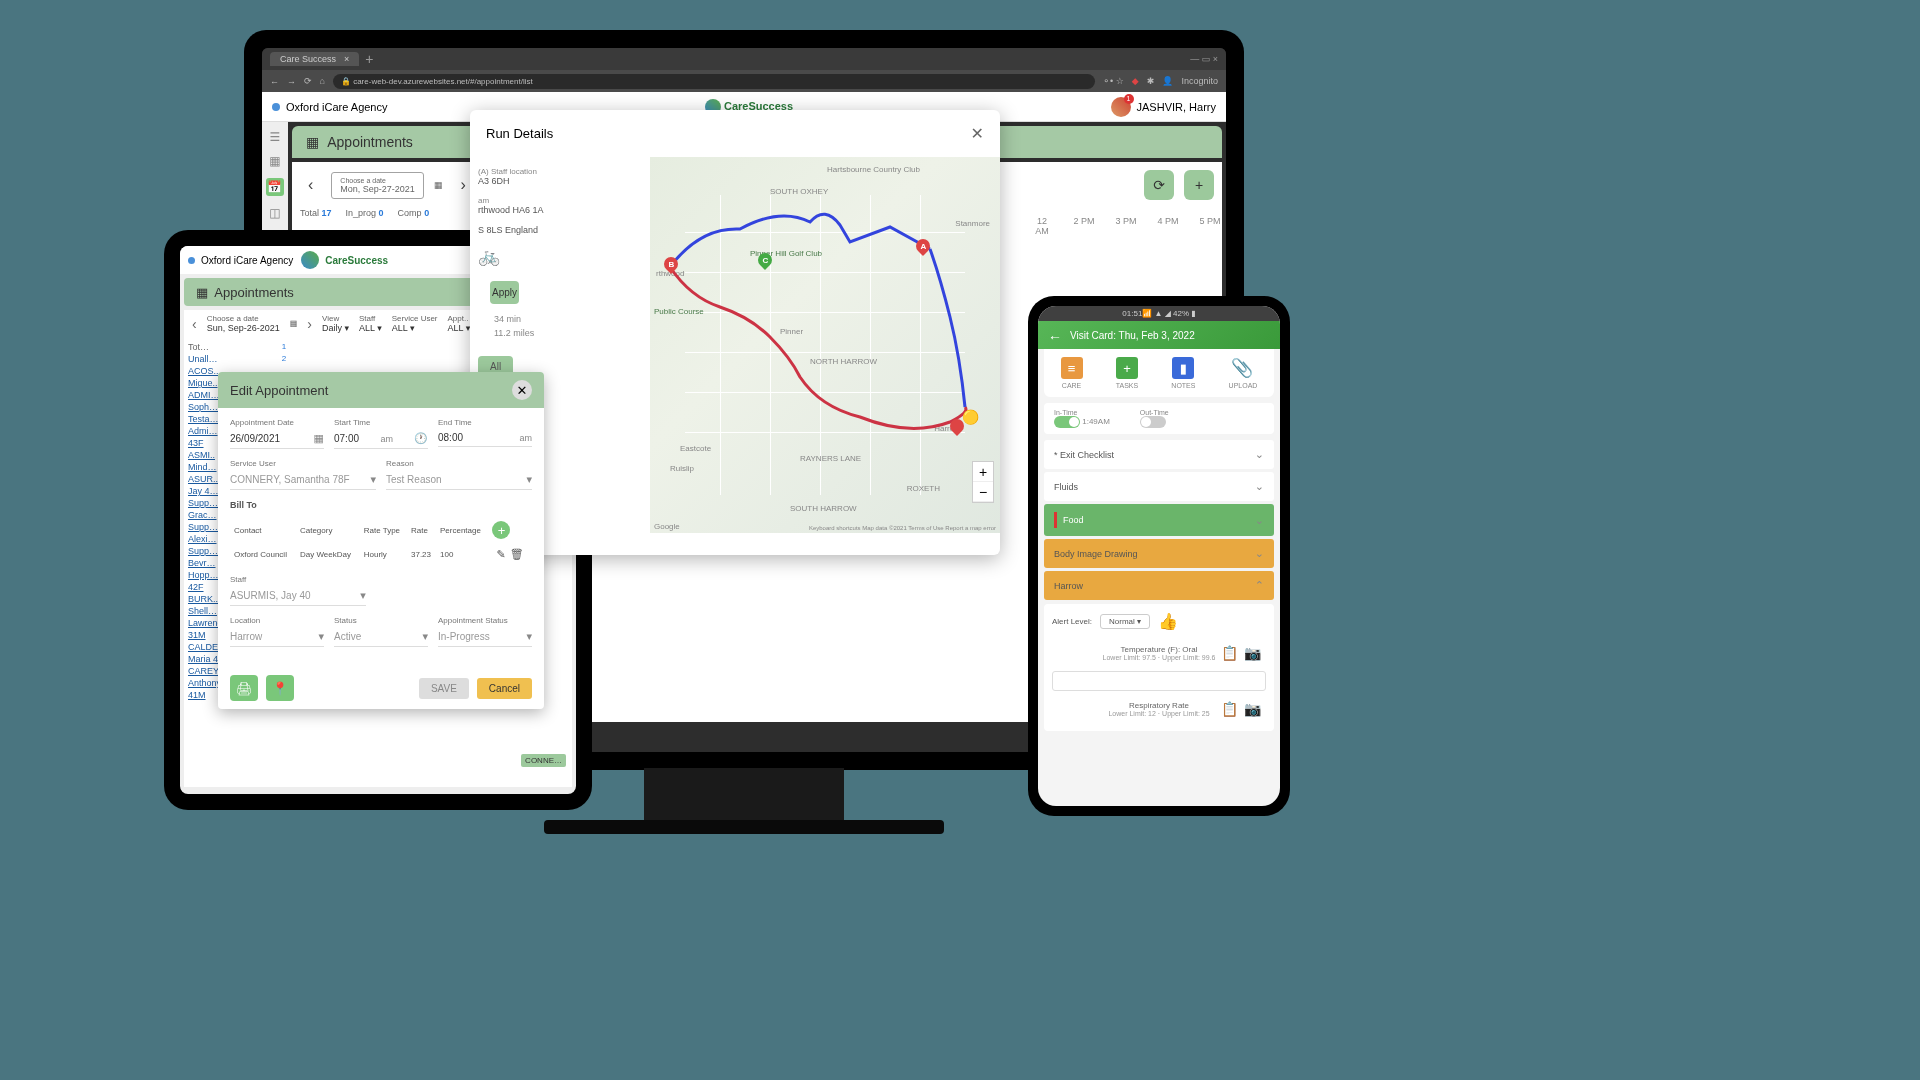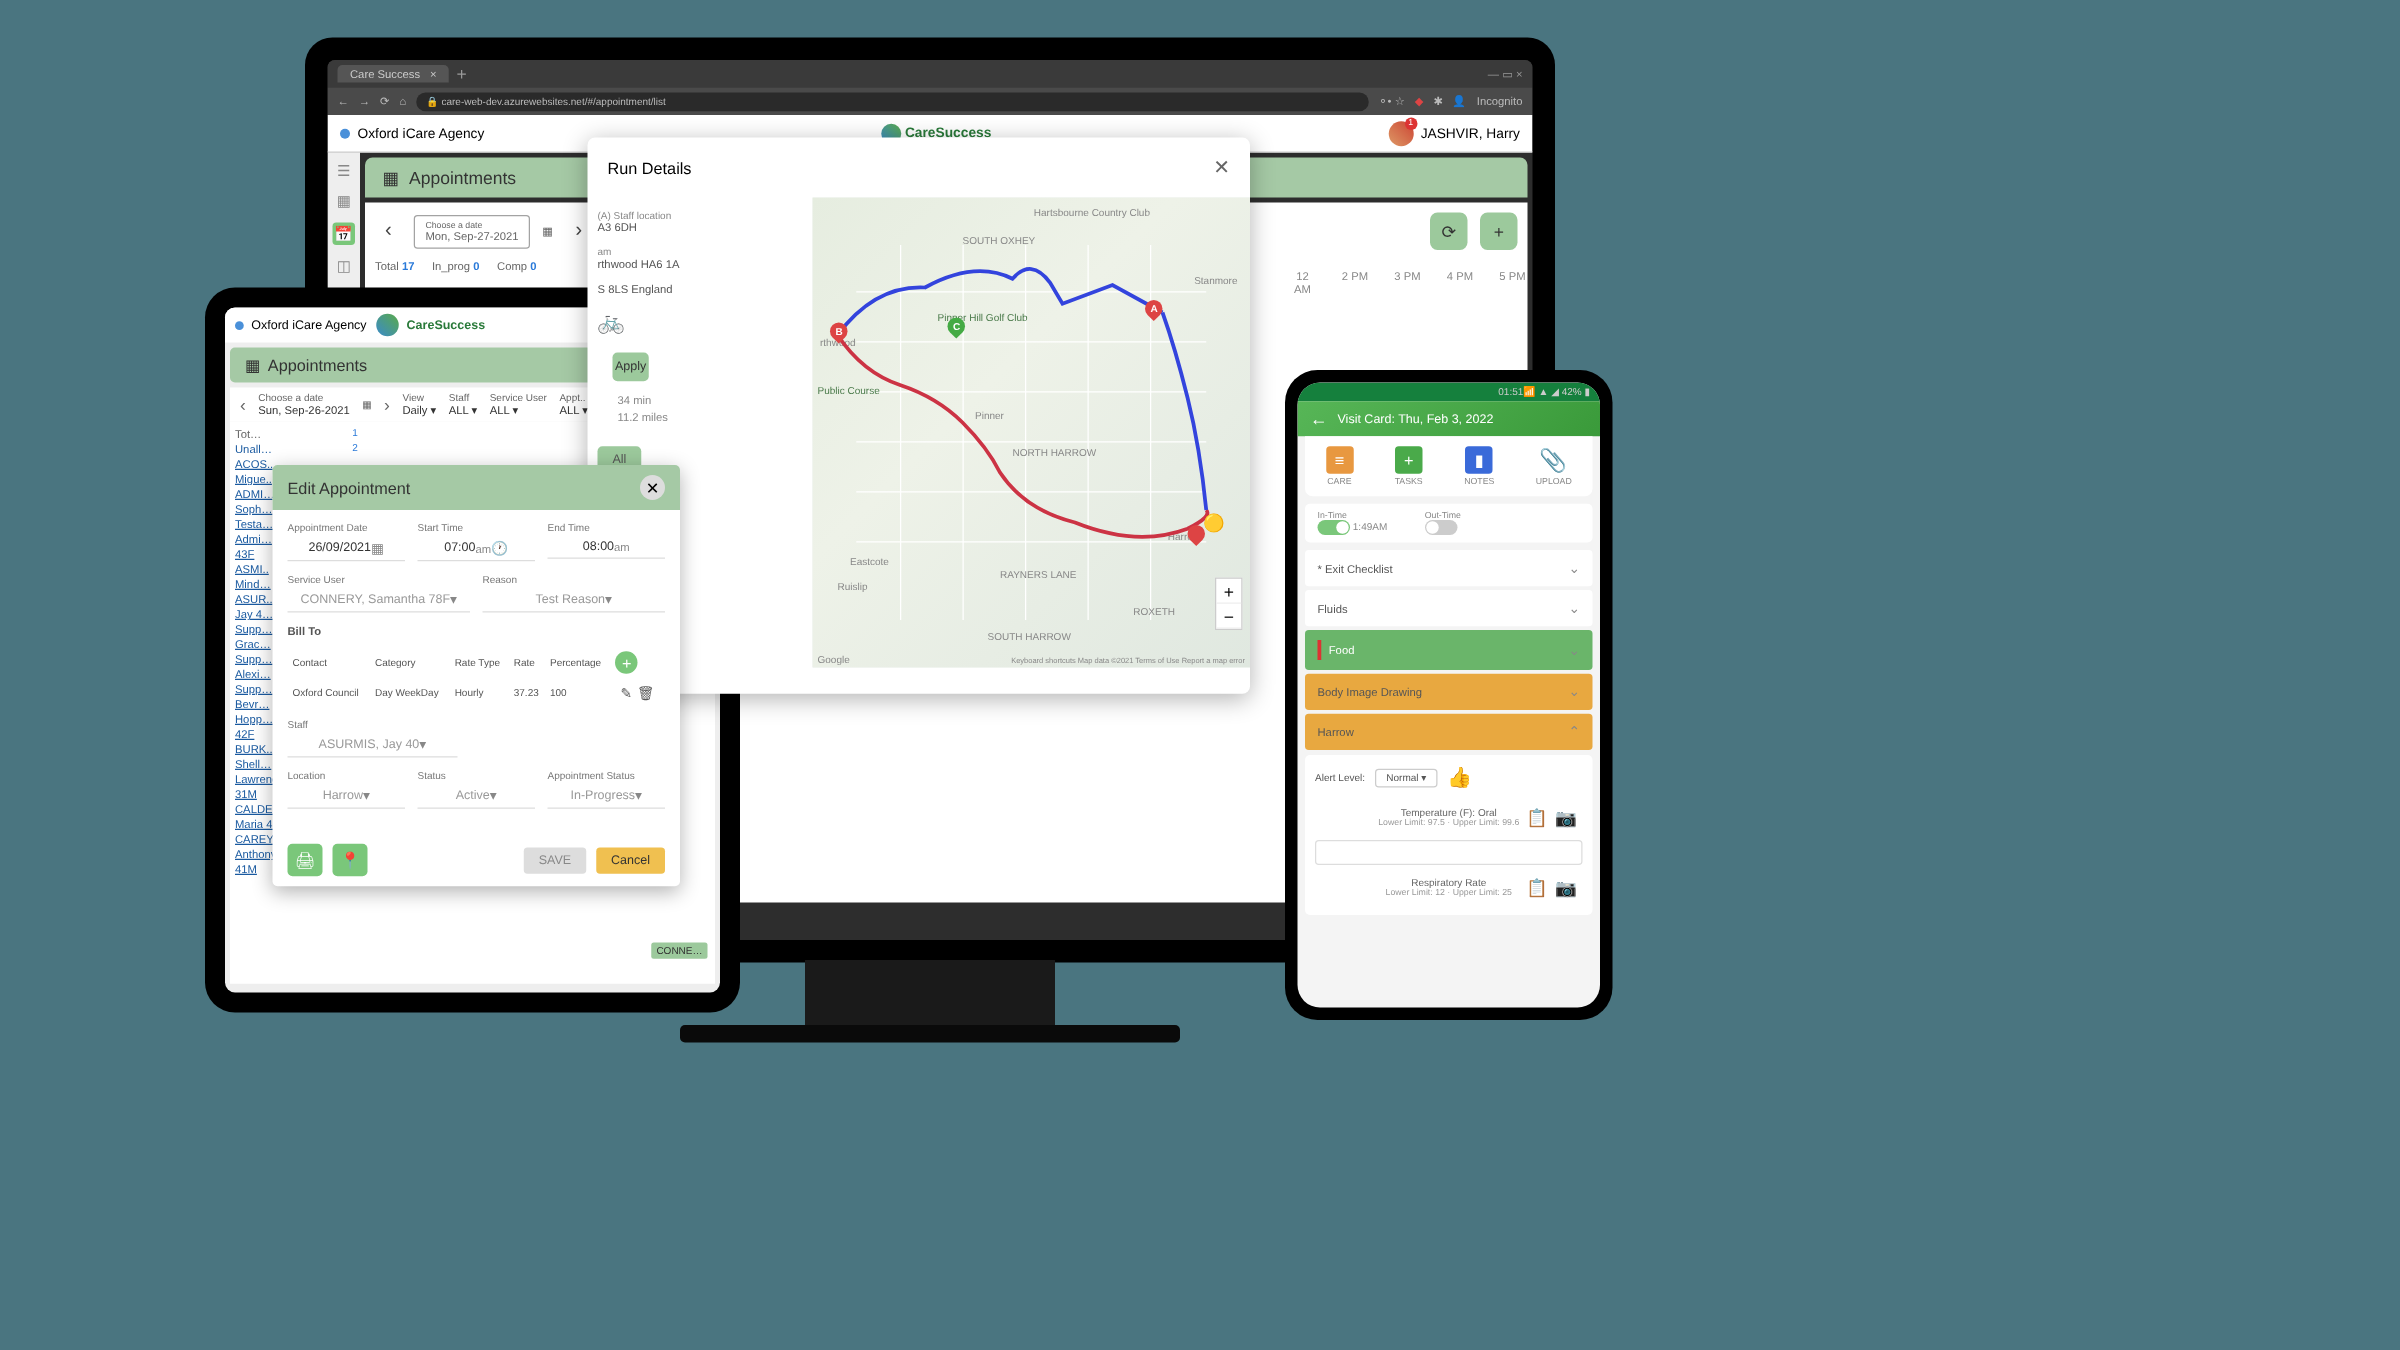--- a/index.html
+++ b/index.html
@@ -91,40 +91,40 @@
 
 
 .edit-modal{position:absolute;left:218px;top:372px;width:326px;background:#fff;border-radius:4px;box-shadow:0 4px 16px rgba(0,0,0,.3);z-index:20;font-size:10px}
 .edit-head{background:#a5c9a5;padding:8px 12px;display:flex;align-items:center;justify-content:space-between;border-radius:4px 4px 0 0}
 .edit-head .ttl{font-size:13px;color:#333}
 .edit-head .x{width:20px;height:20px;border-radius:50%;background:#ddd;display:flex;align-items:center;justify-content:center;cursor:pointer;font-size:13px}
 .edit-body{padding:10px 12px}
 .edit-row{display:flex;gap:10px;margin-bottom:10px}
 .edit-fld{flex:1}
 .edit-fld .lbl{font-size:8px;color:#777;margin-bottom:2px}
-.edit-fld .val{font-size:10px;color:#333;border-bottom:1px solid #ddd;padding:3px 0;display:flex;align-items:center;justify-content:center}
+.edit-fld .val{font-size:10px;color:#333;border-bottom:1px solid #ddd;padding:3px 0;display:flex;align-items:center;justify-content:space-between}
 .edit-fld .val .unit{color:#888;font-size:9px}
 .edit-fld .val .ico{color:#888;font-size:11px}
 .sect{font-size:9px;font-weight:bold;color:#555;margin:6px 0}
 .bill-tbl{width:100%;font-size:8px}
 .bill-tbl th{text-align:left;font-weight:normal;color:#555;padding:3px 2px}
 .bill-tbl td{padding:4px 2px;color:#555}
 .add-circ{width:18px;height:18px;border-radius:50%;background:#7ac77a;color:#fff;display:inline-flex;align-items:center;justify-content:center;font-size:13px;cursor:pointer}
 .row-act{color:#555;font-size:11px;cursor:pointer;margin-left:4px}
 .edit-foot{display:flex;align-items:center;padding:8px 12px;gap:8px}
 .edit-foot .icon-btn{width:28px;height:26px;background:#7ac77a;border-radius:4px;display:flex;align-items:center;justify-content:center;color:#fff;cursor:pointer;font-size:13px}
 .edit-foot .spacer{flex:1}
 .edit-foot .btn{padding:5px 12px;border-radius:3px;font-size:10px;cursor:pointer}
 .edit-foot .save{background:#ddd;color:#888}
 .edit-foot .cancel{background:#f0c050;color:#333}
 
 
 .phone{position:absolute;left:1028px;top:296px;width:262px;height:520px;background:#000;border-radius:26px;padding:10px;z-index:6}
 .phone-screen{width:100%;height:100%;background:#f4f4f4;border-radius:18px;overflow:hidden;position:relative}
-.ph-status{background:#15803d;color:#ccc;font-size:8px;padding:3px 8px;display:flex;justify-content:flex-end}
+.ph-status{background:#404040;color:#ccc;font-size:8px;padding:3px 8px;display:flex;justify-content:center}
 .ph-head{background:linear-gradient(135deg,#57b657,#3a9a3a);padding:6px 10px;color:#fff}
 .ph-head .top{display:flex;align-items:center;font-size:10px;gap:8px}
 .ph-head .back{font-size:14px;cursor:pointer}
 .ph-card{background:#fff;margin:6px;border-radius:6px;padding:8px;display:flex;gap:8px;box-shadow:0 1px 3px rgba(0,0,0,.1)}
 .ph-card .photo{width:38px;height:38px;border-radius:50%;background:linear-gradient(45deg,#daa,#a76)}
 .ph-card .info{font-size:8px;color:#555;line-height:1.3}
 .ph-card .info .name{font-size:10px;color:#333;font-weight:bold}
 .ph-actions{background:#fff;margin:0 6px;display:flex;justify-content:space-around;padding:8px 0;border-radius:0 0 6px 6px}
 .ph-act{display:flex;flex-direction:column;align-items:center;font-size:7px;color:#888;gap:3px;cursor:pointer}
 .ph-act .ic{width:22px;height:22px;border-radius:3px;display:flex;align-items:center;justify-content:center;font-size:13px;color:#fff}

